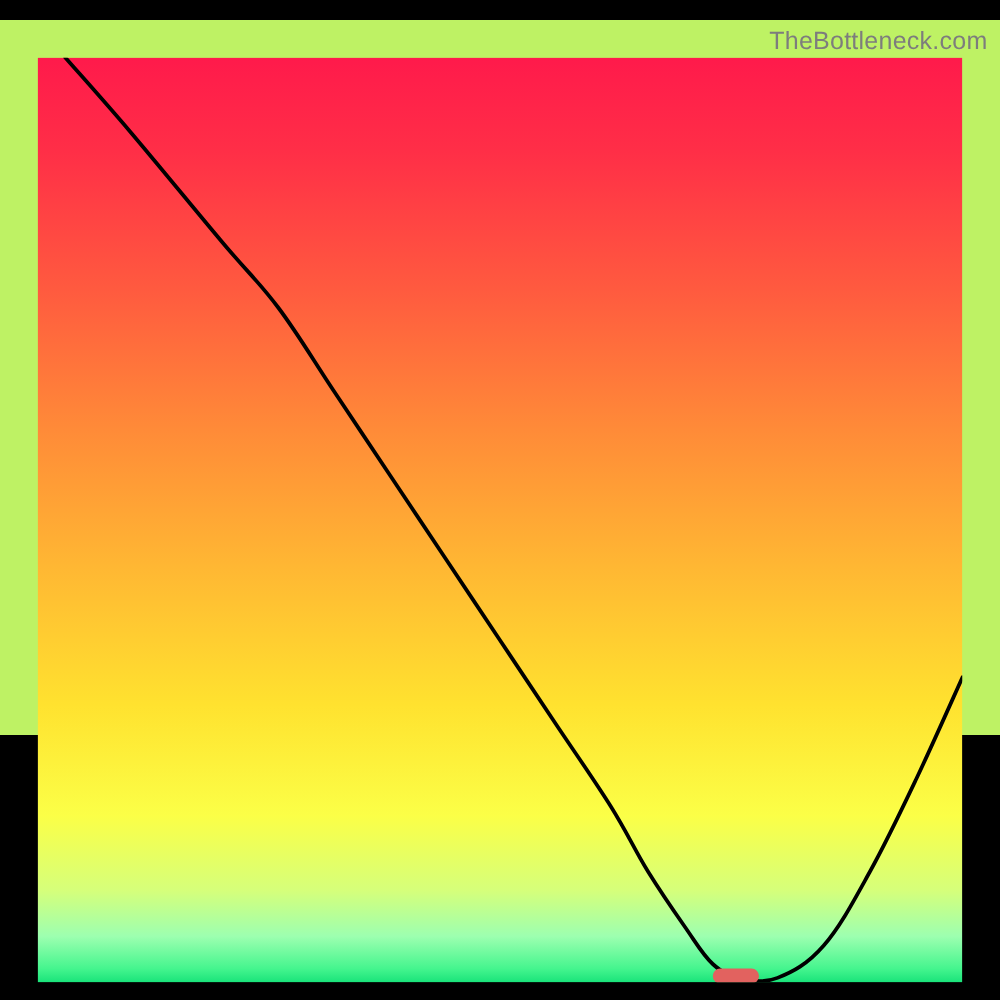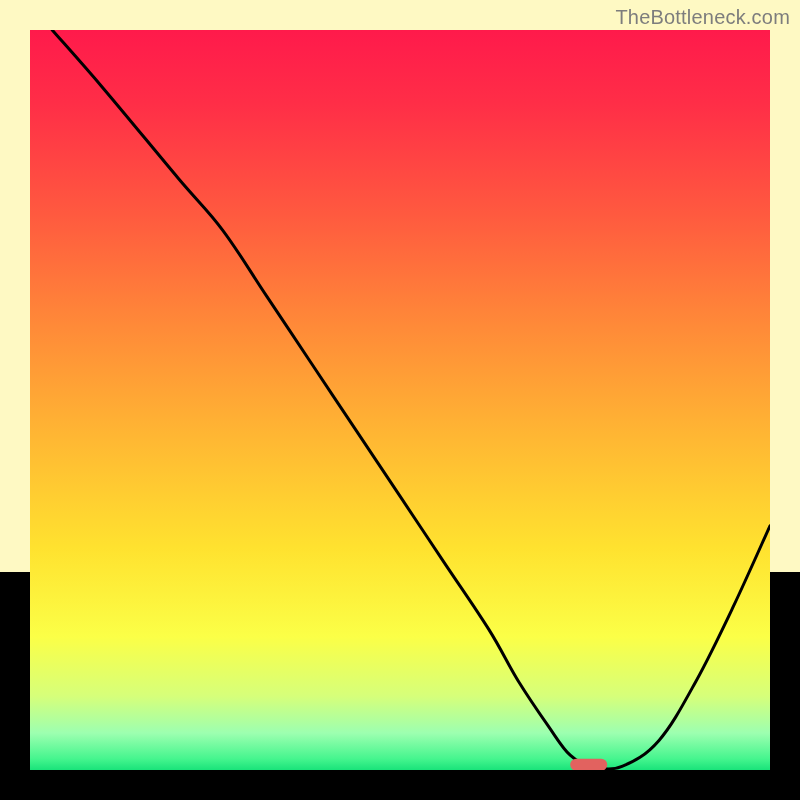--- a/index.html
+++ b/index.html
@@ -7,24 +7,24 @@
     padding: 0;
     width: 800px;
     height: 800px;
     background: #000;
     overflow: hidden;
     font-family: Arial, Helvetica, sans-serif;
   }
   .frame {
     position: absolute;
     left: 0;
-    top: 0;
+    top: 16px;
     width: 800px;
     height: 572px;
-    background: #fef9c3;
+    background: #bef264;
   }
   .plot {
     position: absolute;
     left: 30px;
     top: 30px;
     width: 740px;
     height: 740px;
     overflow: hidden;
   }
   .watermark {

